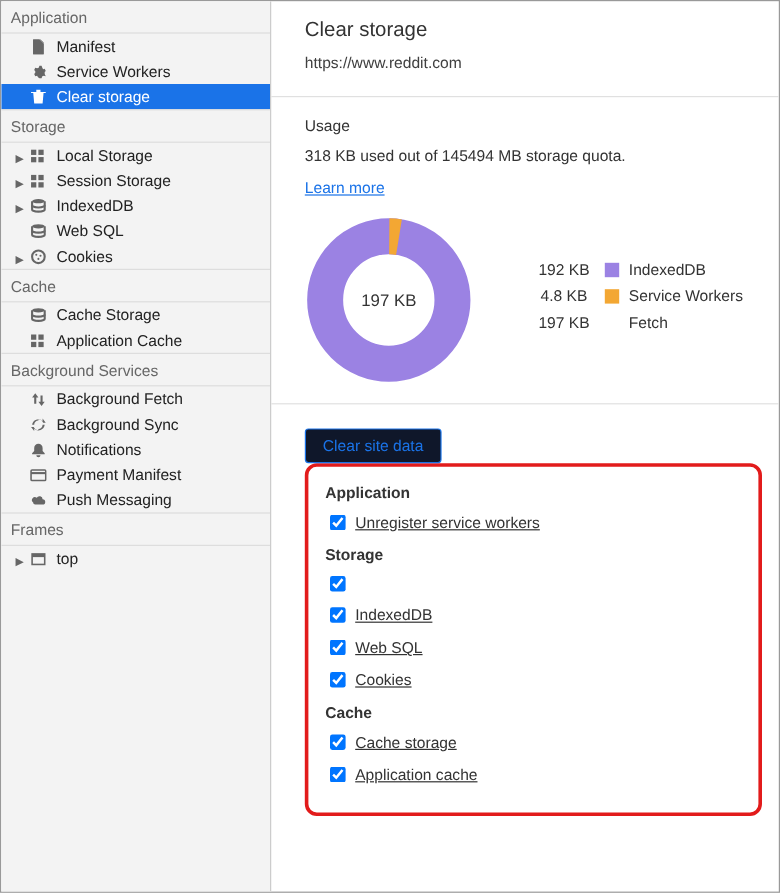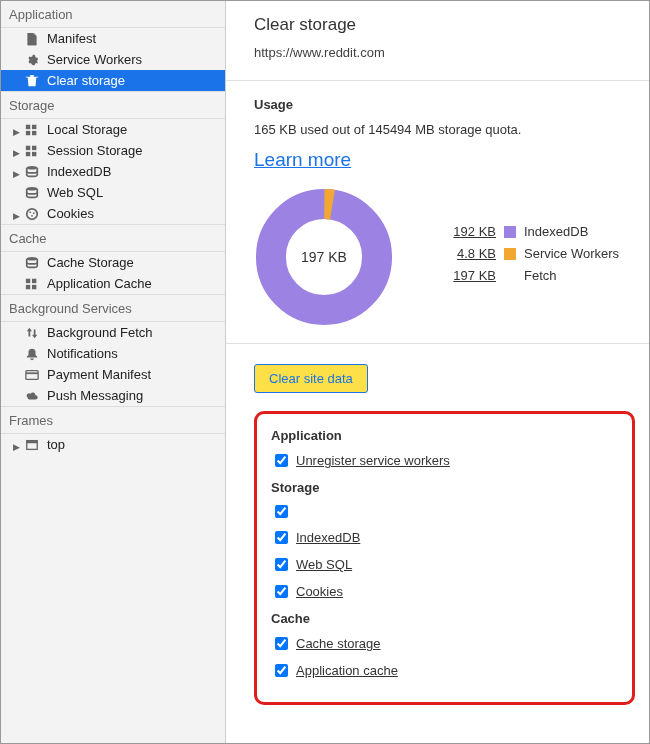--- a/index.html
+++ b/index.html
@@ -13,31 +13,31 @@
 .sidebar-item.selected { background: #1a73e8; color: #fff; }
 .sidebar-item .icon { width: 14px; height: 14px; margin-right: 8px; display: inline-flex; align-items: center; justify-content: center; flex-shrink: 0; }
 .sidebar-item .arrow { width: 10px; font-size: 9px; color: #666; margin-right: 2px; }
 .sidebar svg { width: 14px; height: 14px; fill: #666; }
 .sidebar-item.selected svg { fill: #fff; }
 .main { flex: 1; padding: 14px 0 14px 28px; overflow-y: auto; }
 .main h1 { font-size: 17px; font-weight: 400; margin-bottom: 10px; }
 .url { font-size: 13px; color: #404040; margin-bottom: 20px; }
 hr { border: none; border-top: 1px solid #e0e0e0; margin: 0 0 16px 0; margin-left: -28px; }
 .usage-section { margin-bottom: 16px; }
-.section-title { font-weight: 700; font-size: 13px; margin-bottom: 10px; color: #333; }
+.section-title { font-weight: 400; font-size: 13px; margin-bottom: 10px; color: #333; }
 .usage-text { font-size: 13px; margin-bottom: 12px; }
-.learn-more { color: #1a73e8; text-decoration: underline; font-size: 19px; cursor: pointer; }
+.learn-more { color: #1a73e8; text-decoration: underline; font-size: 13px; cursor: pointer; }
 .chart-row { display: flex; align-items: center; margin-top: 16px; margin-bottom: 10px; }
 .donut-wrap { position: relative; width: 140px; height: 140px; }
 .donut-center { position: absolute; top: 50%; left: 50%; transform: translate(-50%,-50%); font-size: 14px; color: #333; }
 .legend { margin-left: 50px; font-size: 13px; }
 .legend-row { display: flex; align-items: center; margin-bottom: 7px; }
-.legend-size { width: 52px; text-align: right; margin-right: 8px; text-decoration: underline; }
+.legend-size { width: 52px; text-align: center; margin-right: 8px; }
 .legend-swatch { width: 12px; height: 12px; margin-right: 8px; }
-.btn { display: inline-block; padding: 6px 14px; border: 1px solid #1a73e8; color: #1a73e8; background: #fde047; border-radius: 3px; font-size: 13px; cursor: pointer; margin-bottom: 18px; margin-top: 4px; }
+.btn { display: inline-block; padding: 6px 14px; border: 1px solid #1a73e8; color: #1a73e8; background: #0f172a; border-radius: 3px; font-size: 13px; cursor: pointer; margin-top: 4px; }
 .highlight-box { border: 3px solid #e21b1b; border-radius: 10px; padding: 14px 14px 12px 14px; margin-right: 14px; }
 .cb-group-title { font-weight: 600; font-size: 13px; margin-bottom: 10px; margin-top: 6px; color: #333; }
 .cb-group-title:first-child { margin-top: 0; }
 .cb-row { display: flex; align-items: center; margin-bottom: 12px; margin-left: 4px; font-size: 13px; text-decoration: underline; }
 .cb-row input { margin-right: 8px; }
 </style>
 </head>
 <body>
 
 <div class="container">
@@ -153,20 +153,28 @@
         <span class="icon">
           <svg viewBox="0 0 16 16">
             <path d="M5 2l-3 4h2v6h2V6h2z M11 14l3-4h-2V4h-2v6H8z"></path>
           </svg>
         </span>
         <span>Background Fetch</span>
       </div>
       <div class="sidebar-item">
         <span class="icon">
           <svg viewBox="0 0 16 16">
+            <path d="M8 3a5 5 0 014.5 3H15L12 2v2.3A6 6 0 002 8h2a4 4 0 014-4zm0 10a5 5 0 01-4.5-3H1l3 4v-2.3A6 6 0 0014 8h-2a4 4 0 01-4 4z"></path>
+          </svg>
+        </span>
+        <span>Background Sync</span>
+      </div>
+      <div class="sidebar-item">
+        <span class="icon">
+          <svg viewBox="0 0 16 16">
             <path d="M8 2a4 4 0 00-4 4v3l-2 2v1h12v-1l-2-2V6a4 4 0 00-4-4zm0 13a2 2 0 002-2H6a2 2 0 002 2z"></path>
           </svg>
         </span>
         <span>Notifications</span>
       </div>
       <div class="sidebar-item">
         <span class="icon">
           <svg viewBox="0 0 16 16">
             <rect x="1" y="3" width="14" height="10" rx="1" fill="none" stroke="#666" stroke-width="1.5"></rect>
             <rect x="1" y="5" width="14" height="2"></rect>
@@ -193,21 +201,21 @@
         </span>
         <span>top</span>
       </div>
     </div>
   <div class="main">
     <h1>Clear storage</h1>
     <div class="url">https://www.reddit.com</div>
     <hr>
     <div class="usage-section">
       <div class="section-title">Usage</div>
-      <div class="usage-text">165 KB used out of 145494 MB storage quota.</div>
+      <div class="usage-text">318 KB used out of 145494 MB storage quota.</div>
       <a class="learn-more">Learn more</a>
       <div class="chart-row">
         <div class="donut-wrap">
           <svg width="140" height="140" viewBox="0 0 42 42">
             <circle cx="21" cy="21" r="15.9155" fill="none" stroke="#9b82e3" stroke-width="9"></circle>
             <circle cx="21" cy="21" r="15.9155" fill="none" stroke="#f3a733" stroke-width="9" stroke-dasharray="2.44 97.56" stroke-dashoffset="25"></circle>
           </svg>
           <div class="donut-center">197 KB</div>
         </div>
         <div class="legend" id="legend">

